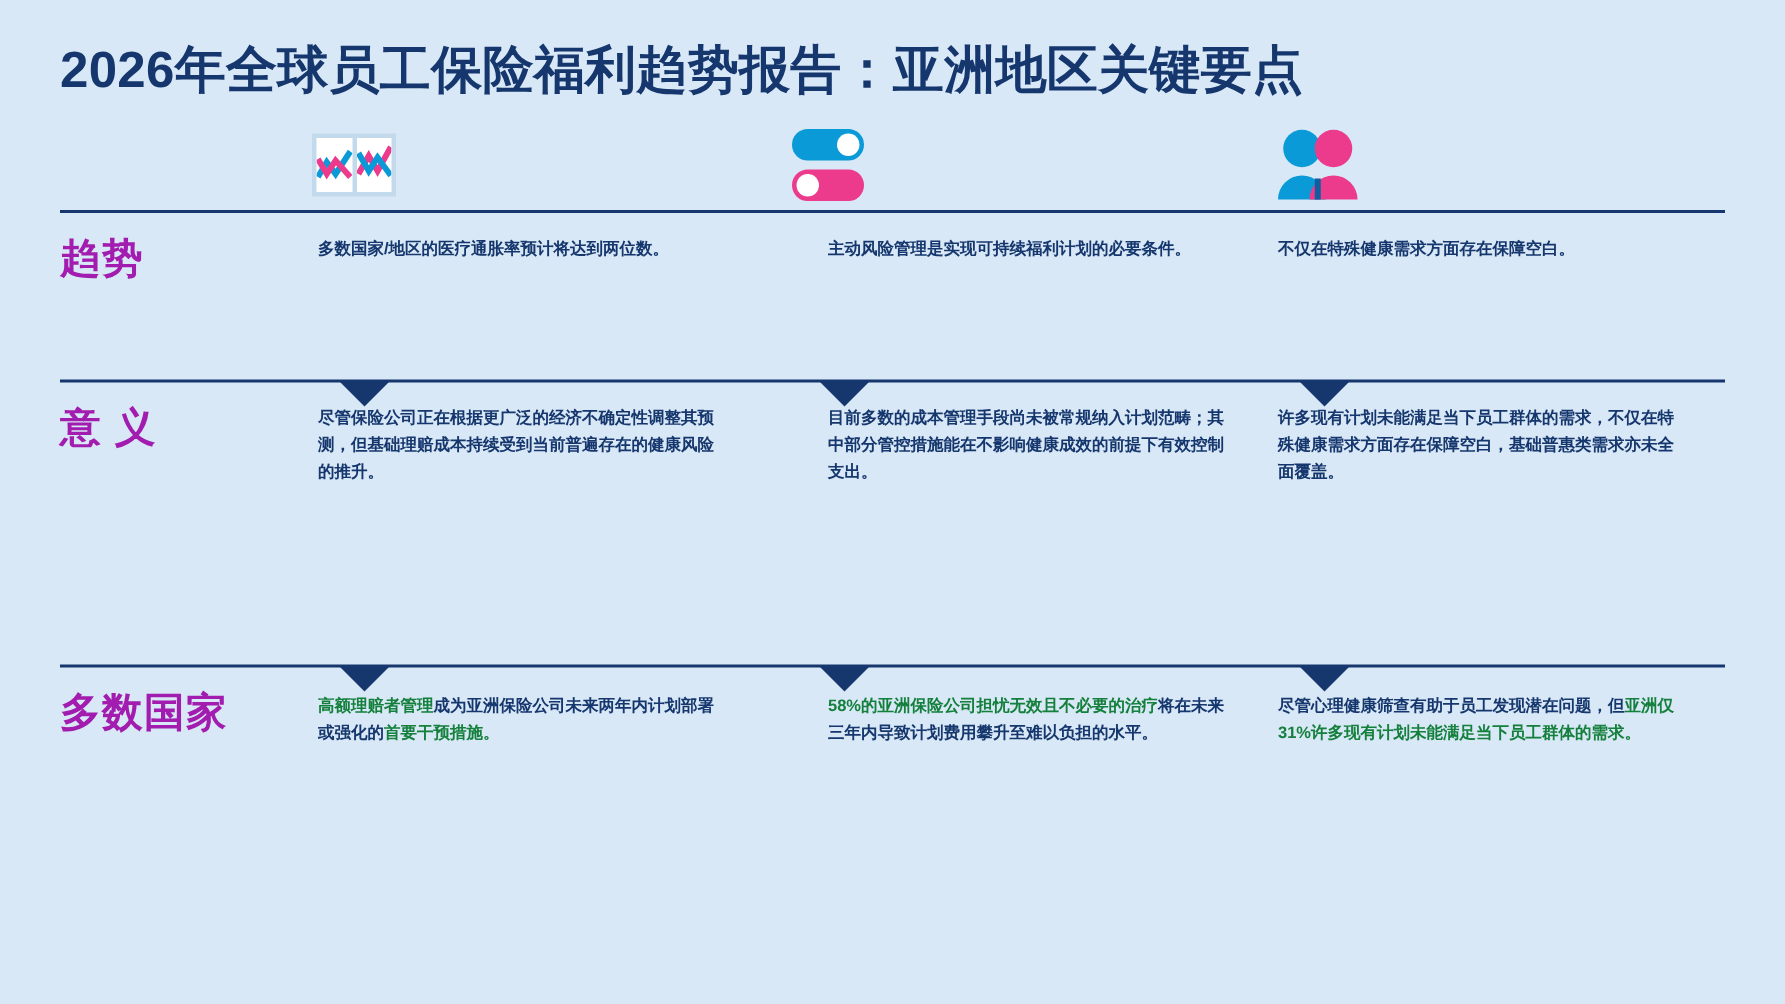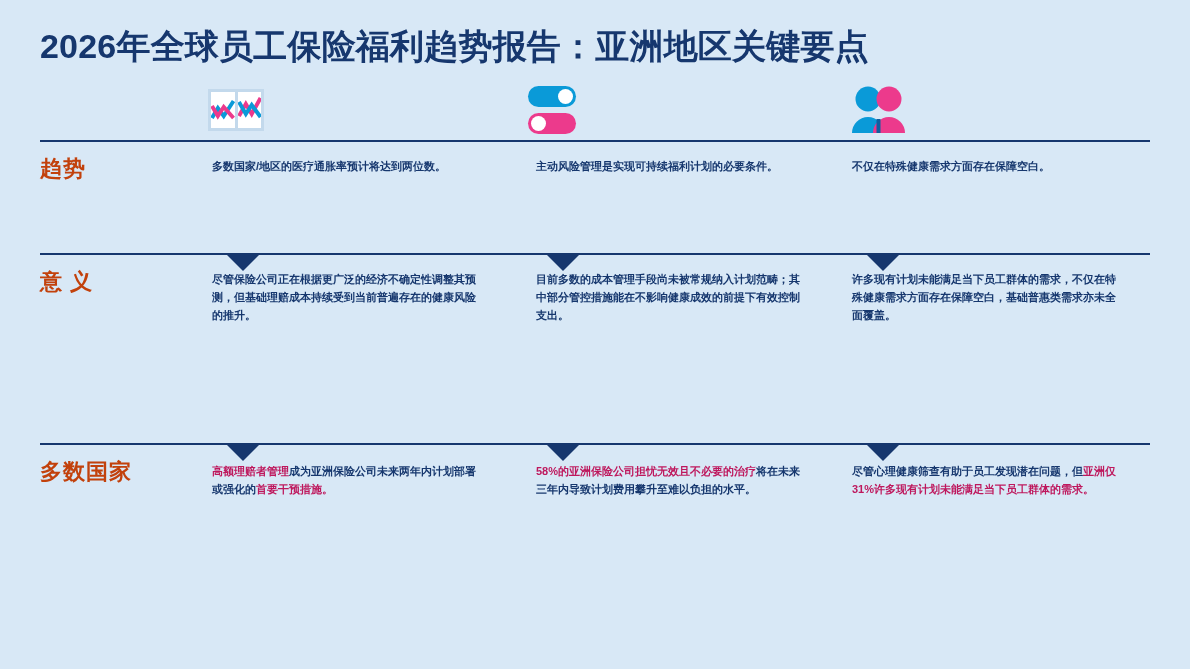--- a/index.html
+++ b/index.html
@@ -64,23 +64,23 @@
     top: 0;
     width: 1110px;
     height: 0;
     border-top: 2px solid #16376e;
   }
 
   .row-label {
     position: absolute;
     left: 40px;
     top: 14px;
-    font-size: 22px;
+    font-size: 27px;
     font-weight: bold;
-    color: #c2410c;
+    color: #a21caf;
     letter-spacing: 1px;
     white-space: nowrap;
   }
 
   .tri {
     position: absolute;
     top: 1px;
     width: 0;
     height: 0;
     border-left: 17px solid transparent;
@@ -94,26 +94,26 @@
   .cell {
     position: absolute;
     top: 18px;
     width: 272px;
     font-size: 11px;
     line-height: 1.62;
     font-weight: bold;
     color: #16376e;
   }
   .cell.c1 { left: 212px; }
-  .cell.c2 { left: 536px; }
+  .cell.c2 { left: 552px; }
   .cell.c3 { left: 852px; }
 
   .row.r3 .cell { top: 20px; }
 
-  .hl { color: #be185d; }
+  .hl { color: #15803d; }
 
   
   .chart-icon {
     width: 56px;
     height: 42px;
     background: #c3d9ec;
     padding: 3px;
     box-sizing: border-box;
     display: flex;
     gap: 3px;

